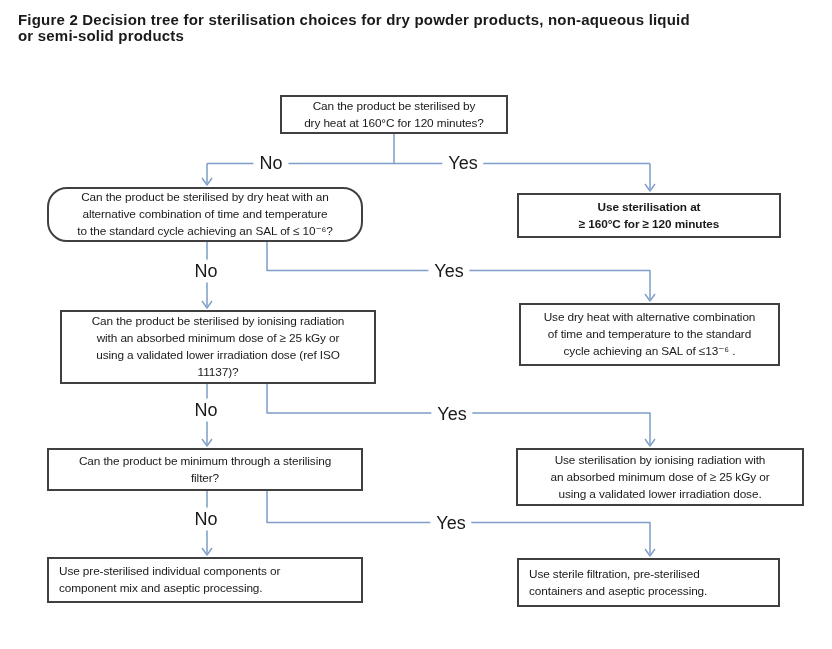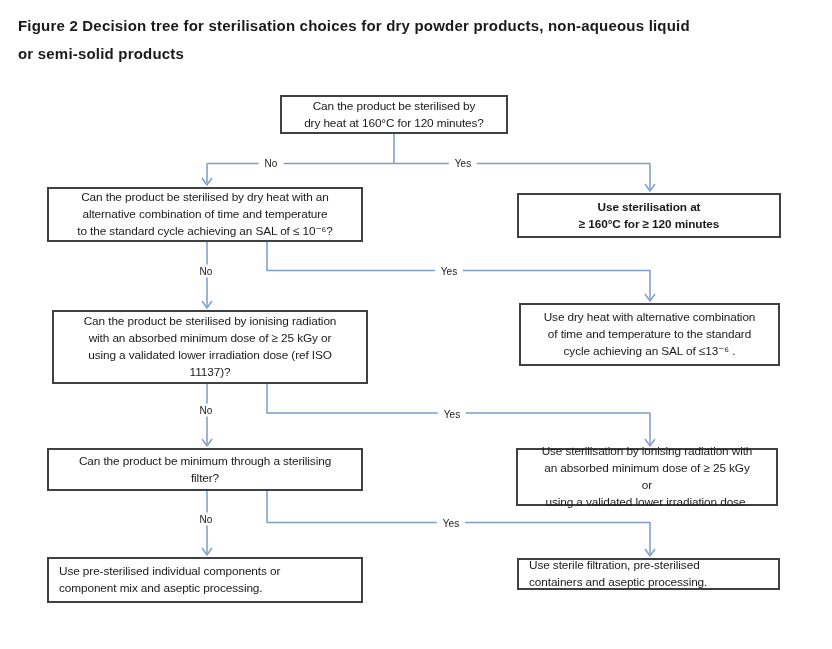--- a/index.html
+++ b/index.html
@@ -1,38 +1,38 @@
 <!DOCTYPE html>
 <html><head>
 <meta charset="utf-8">
 <style>
   html,body{margin:0;padding:0;background:#ffffff;}
   body{width:832px;height:649px;font-family:"Liberation Sans","DejaVu Sans",sans-serif;}
   .canvas{position:relative;width:832px;height:649px;background:#ffffff;overflow:hidden;}
   .title{
     position:absolute;left:18px;top:12px;width:790px;
     font-size:15px;font-weight:bold;color:#1a1a1a;
-    line-height:28px;letter-spacing:0.2px;white-space:pre-line;
+    line-height:16px;letter-spacing:0.2px;white-space:pre-line;
   }
   .connectors{position:absolute;left:0;top:0;}
   .node{
     position:absolute;box-sizing:border-box;
     border:2px solid #404040;background:#ffffff;
     display:flex;align-items:center;justify-content:center;
     text-align:center;font-size:11.8px;line-height:17px;
     color:#1a1a1a;letter-spacing:-0.1px;white-space:pre-line;
     padding:0 20px;
   }
   .node.left-align{
     justify-content:flex-start;text-align:left;padding-left:10px;padding-right:4px;
   }
   .edge-label{
     position:absolute;transform:translate(-50%,-50%);
     background:#ffffff;padding:1px 6px;
-    font-size:10px;color:#1a1a1a;white-space:nowrap;
+    font-size:18px;color:#1a1a1a;white-space:nowrap;
   }
 </style>
 </head>
 <body>
 
 <div class="canvas">
 
   <div class="title">Figure 2 Decision tree for sterilisation choices for dry powder products, non-aqueous liquid
 or semi-solid products</div>
 
@@ -51,47 +51,47 @@
         <path d="M645 439 L650 446 L655 439"></path>
         <path d="M202 548 L207 555 L212 548"></path>
         <path d="M645 549 L650 556 L655 549"></path>
       </g>
     </g>
   </svg>
 
   <div class="node" style="left:280px;top:95px;width:228px;height:39px;">Can the product be sterilised by
 dry heat at 160°C for 120 minutes?</div>
 
-  <div class="node" style="left:47px;top:187px;width:316px;height:55px;">Can the product be sterilised by dry heat with an
+  <div class="node" style="left:47px;top:187px;width:316px;height:55px;border-radius:20px;">Can the product be sterilised by dry heat with an
 alternative combination of time and temperature
 to the standard cycle achieving an SAL of ≤ 10⁻⁶?</div>
 
-  <div class="node" style="left:52px;top:310px;width:316px;height:74px;">Can the product be sterilised by ionising radiation
+  <div class="node" style="left:60px;top:310px;width:316px;height:74px;">Can the product be sterilised by ionising radiation
 with an absorbed minimum dose of ≥ 25 kGy or
 using a validated lower irradiation dose (ref ISO
 11137)?</div>
 
   <div class="node" style="left:47px;top:448px;width:316px;height:43px;">Can the product be minimum through a sterilising
 filter?</div>
 
   <div class="node" style="left:517px;top:193px;width:264px;height:45px;font-weight:bold;">Use sterilisation at
 ≥ 160°C for ≥ 120 minutes</div>
 
   <div class="node" style="left:519px;top:303px;width:261px;height:63px;">Use dry heat with alternative combination
 of time and temperature to the standard
 cycle achieving an SAL of ≤13⁻⁶ .</div>
 
-  <div class="node" style="left:516px;top:448px;width:262px;height:58px;">Use sterilisation by ionising radiation with
+  <div class="node" style="left:516px;top:448px;width:288px;height:58px;">Use sterilisation by ionising radiation with
 an absorbed minimum dose of ≥ 25 kGy or
 using a validated lower irradiation dose.</div>
 
   <div class="node left-align" style="left:47px;top:557px;width:316px;height:46px;">Use pre-sterilised individual components or
 component mix and aseptic processing.</div>
 
-  <div class="node left-align" style="left:517px;top:558px;width:263px;height:32px;">Use sterile filtration, pre-sterilised
+  <div class="node left-align" style="left:517px;top:558px;width:263px;height:49px;">Use sterile filtration, pre-sterilised
 containers and aseptic processing.</div>
 
   <div class="edge-label" style="left:271px;top:163px;">No</div>
   <div class="edge-label" style="left:463px;top:163px;">Yes</div>
 
   <div class="edge-label" style="left:206px;top:271px;">No</div>
   <div class="edge-label" style="left:449px;top:271px;">Yes</div>
 
   <div class="edge-label" style="left:206px;top:410px;">No</div>
   <div class="edge-label" style="left:452px;top:414px;">Yes</div>

